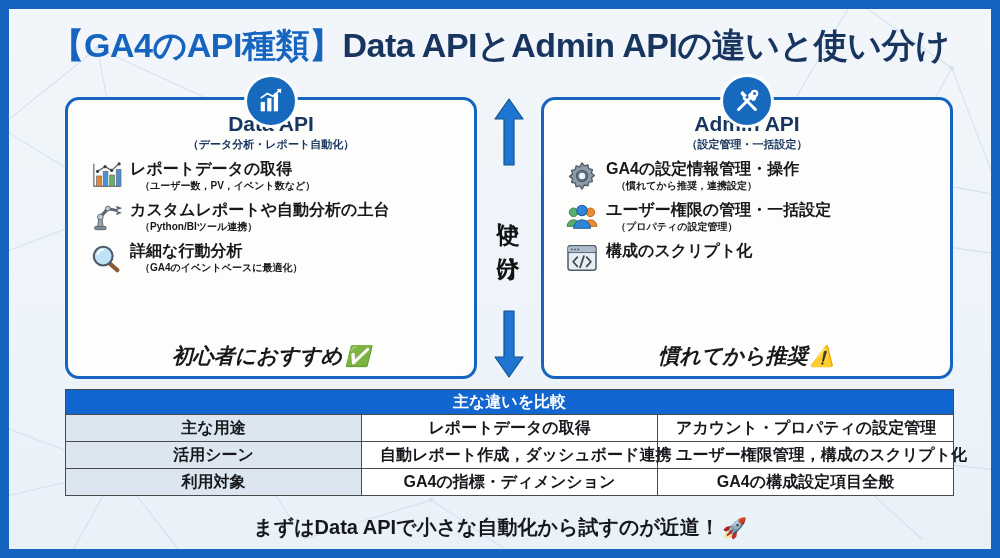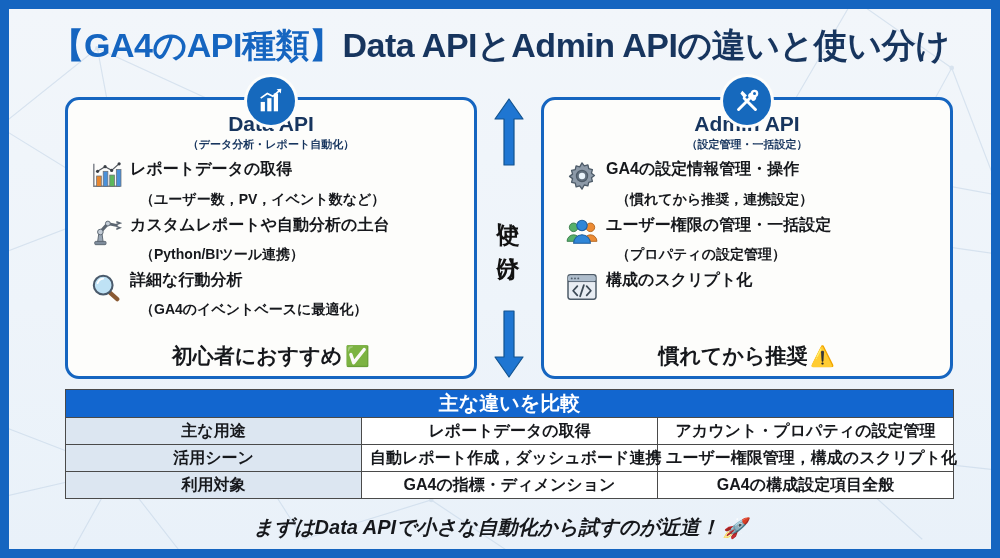--- a/index.html
+++ b/index.html
@@ -52,25 +52,25 @@
     margin-top:2px;line-height:1.2;
   }
   .feat-list{margin-top:8px;padding:0 8px 0 20px;}
   .feat{display:flex;align-items:flex-start;margin-top:7px;}
   .feat-ico{
     width:36px;min-width:36px;height:34px;
     display:flex;align-items:center;justify-content:center;margin-right:6px;
   }
   .feat-txt{padding-top:1px;}
   .feat-main{font-size:16px;font-weight:bold;color:#16181c;line-height:1.15;}
-  .feat-sub{font-size:14px;font-weight:bold;color:#16181c;line-height:1.2;margin-top:12px;padding-left:10px;}
+  .feat-sub{font-size:10px;font-weight:bold;color:#16181c;line-height:1.2;margin-top:1px;padding-left:10px;}
   .card-foot{
     position:absolute;bottom:6px;left:0;right:0;text-align:center;
     font-size:21px;font-weight:bold;color:#16181c;
-    display:flex;align-items:center;justify-content:center;gap:3px;
+    display:flex;align-items:center;justify-content:center;gap:3px;font-style:italic;
   }
   .emoji{font-size:20px;line-height:1;}
 
   
   #midcol{
     position:absolute;left:468px;top:88px;width:64px;height:282px;
     display:flex;flex-direction:column;align-items:center;justify-content:space-between;
   }
   .mid-label{
     writing-mode:vertical-rl;text-orientation:upright;
@@ -79,34 +79,34 @@
 
   
   #table{
     position:absolute;left:56px;top:380px;width:889px;
     border-collapse:collapse;border:1px solid #4a4a4a;
     table-layout:fixed;
   }
   #table th,#table td{
     border:1px solid #4a4a4a;
     font-weight:bold;color:#16181c;text-align:center;
-    padding:2px 8px;white-space:nowrap;
+    padding:2px 18px;white-space:nowrap;
   }
   #table thead th{
-    background:#1266cf;color:#fff;font-size:20px;height:24px;padding:0;
+    background:#1266cf;color:#fff;font-size:16px;height:24px;padding:0;
   }
   #table tbody tr{height:27px;}
   #table .rowhead{background:#dce6f1;font-size:16px;width:142px;}
   #table .cell{background:#fff;font-size:16px;}
 
   
   #footer{
     position:absolute;left:0;right:0;bottom:8px;text-align:center;
     font-size:20px;font-weight:bold;color:#16181c;
-    display:flex;align-items:center;justify-content:center;gap:2px;font-style:italic;
+    display:flex;align-items:center;justify-content:center;gap:2px;
   }
 </style>
 </head>
 <body>
 
 <div id="stage">
 
   <svg id="netbg" viewBox="0 0 1000 558" preserveAspectRatio="none">
     <g stroke="#c3d4e6" stroke-width="1.2" fill="none">
       <path d="M-10 120 L90 40 L210 95 L120 200 Z"></path>

